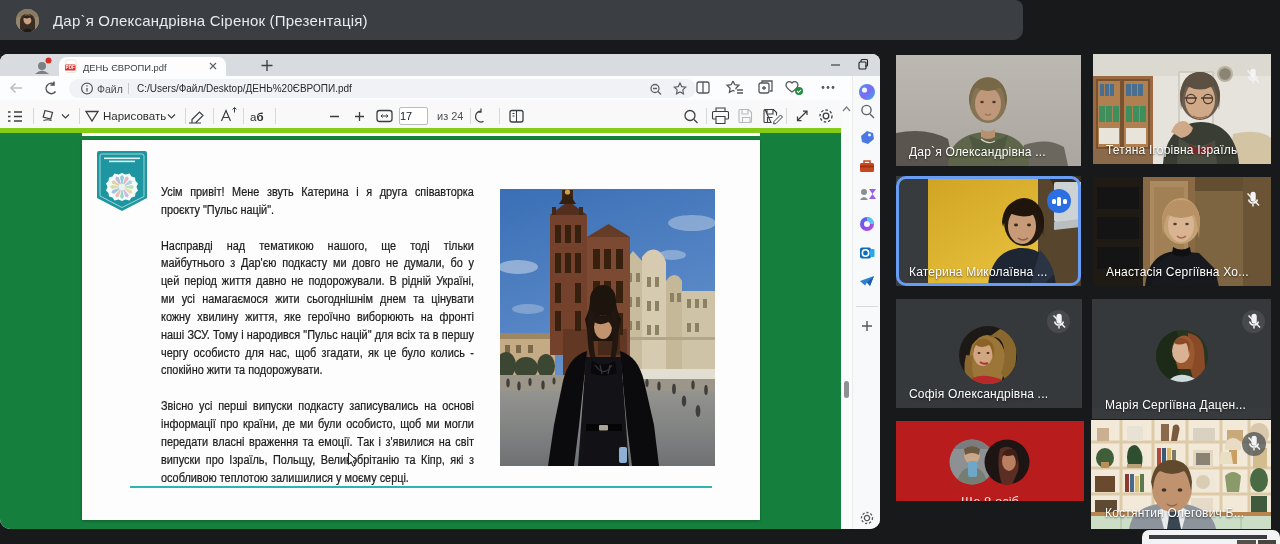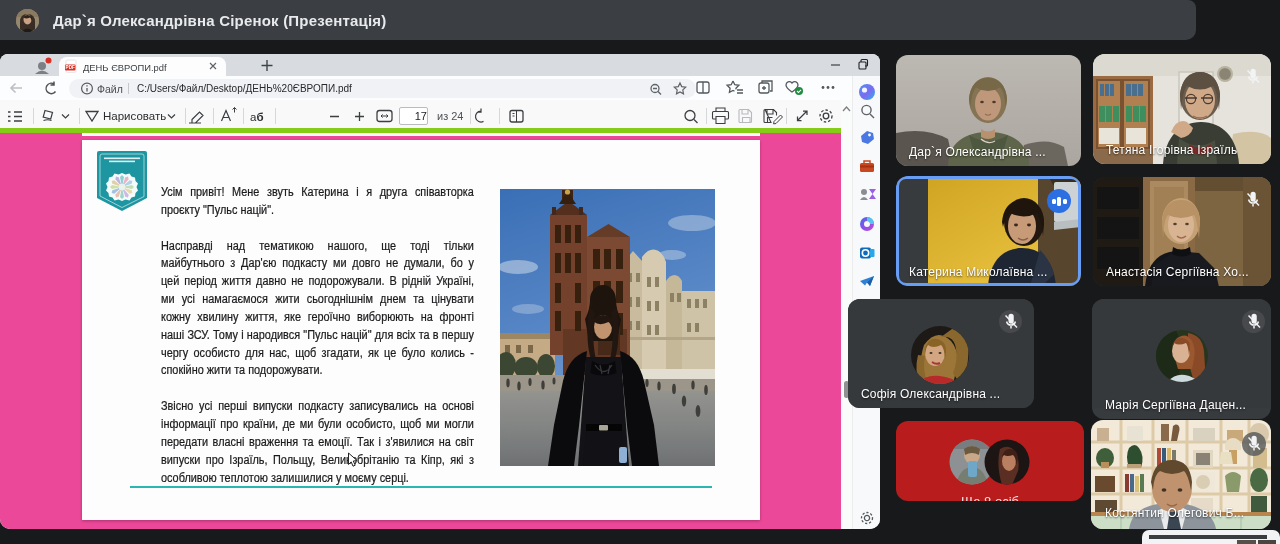--- a/index.html
+++ b/index.html
@@ -1,53 +1,53 @@
 <!DOCTYPE html>
 <html><head>
 <meta charset="utf-8">
 <style>
   * { margin:0; padding:0; box-sizing:border-box; }
   html,body { width:1280px; height:544px; overflow:hidden; background:#17191a; font-family:"Liberation Sans", sans-serif; }
   .abs { position:absolute; }
   svg { position:absolute; display:block; }
   
-  #topbar { left:0; top:0; width:1196px; height:40px; background:#3b3e42; border-radius:0 8px 10px 0;font-weight:bold; }
+  #topbar { left:0; top:0; width:1023px; height:40px; background:#3b3e42; border-radius:0 8px 10px 0; }
   #topbar .av { position:absolute; left:16px; top:9px; width:23px; height:23px; border-radius:50%; overflow:hidden;
     background:radial-gradient(circle at 50% 30%, #b99a80 0 30%, #5f4a35 31% 62%, #8f8d88 63%); }
   #topbar .ttl { position:absolute; left:53px; top:12px; font-size:15px; color:#e8eaed; letter-spacing:.2px; }
   
   #bwin { left:0; top:54px; width:880px; height:475px; background:#fff; border-radius:8px 8px 10px 10px; overflow:hidden; }
   #tabs { position:absolute; left:0; top:0; width:880px; height:22px; background:#d8dce1;padding-left:28px; }
   #tab { position:absolute; left:59px; top:3px; width:167px; height:19px; background:#fdfdfe; border-radius:8px 8px 0 0; }
   #tab .t { position:absolute; left:24px; top:4.5px; font-size:9.4px; color:#3c4043; }
   #addr { position:absolute; left:0; top:22px; width:981px; height:24px; background:#fcfdfe; }
   #pill { position:absolute; left:69px; top:3px; width:627px; height:19px; background:#f0f2f5; border-radius:10px; }
   #pill .fl { position:absolute; left:28px; top:3.5px; font-size:10.5px; color:#4a4e52; }
   #pill .pa { position:absolute; left:68px; top:4px; font-size:10px; color:#26282a; }
   #pill .dv { position:absolute; left:59px; top:4px; width:1px; height:11px; background:#c4c7cb; }
   #ptool { position:absolute; left:0; top:46px; width:841px; height:33px; background:#f9f9fa; border-bottom:5px solid #84cc16; }
   .tdv { position:absolute; top:8px; width:1px; height:16px; background:#d5d7d9; }
   #pgbox { position:absolute; left:399px; top:7px; width:29px; height:18px; background:#fff; border:1px solid #b9bdc1; border-radius:2px;
-    font-size:11px; color:#202124; text-align:right; line-height:16px; }
-  #pdfarea { position:absolute; left:0; top:79px; width:841px; height:396px; background:#ec4899; overflow:hidden; }
+    font-size:11px; color:#202124; text-align:left; line-height:16px; }
+  #pdfarea { position:absolute; left:0; top:79px; width:841px; height:396px; background:#15803d; overflow:hidden; }
   #page16 { position:absolute; left:82px; top:0px; width:678px; height:3px; background:#fdfdfd; }
   #page { position:absolute; left:82px; top:7px; width:678px; height:380px; background:#fdfdfd; box-shadow:0 1px 3px rgba(0,0,0,.28); }
   #scrollcol { position:absolute; left:841px; top:46px; width:11px; height:429px; background:#fafbfb; }
   #thumb { position:absolute; left:3px; top:281px; width:5px; height:17px; background:#8f9092; border-radius:3px; }
   #sidebar { position:absolute; left:852px; top:22px; width:28px; height:453px; background:#f8f9fa; border-left:1px solid #ececec; }
   
   #ptext { position:absolute; left:79px; top:44px; width:345px; font-size:12px; line-height:17.85px; color:#1b1b1d;
     transform:scaleX(.907); transform-origin:0 0; -webkit-text-stroke:.22px #1b1b1d; }
   #ptext .j { text-align:justify; text-align-last:justify; white-space:nowrap; }
   #ptext .e { text-align:left; }
   #ptext .gap { height:17.85px; }
   #photo { position:absolute; left:418px; top:49px; width:215px; height:277px; }
   #tealline { position:absolute; left:48px; top:346px; width:582px; height:2px; background:#2cb5b1; }
   
-  .tile { position:absolute; border-radius:12px; overflow:hidden; background:#383b3e;text-decoration:underline; }
+  .tile { position:absolute; border-radius:0; overflow:hidden; background:#383b3e;text-decoration:underline; }
   .nm { position:absolute; left:13px; bottom:7px; font-size:12px; color:#fff; text-shadow:0 1px 2px rgba(0,0,0,.65); white-space:nowrap; letter-spacing:.2px; }
   svg.mute { width:20px; height:20px; }
 </style>
 </head>
 <body>
 <div class="abs" id="topbar">
   <div class="av">
       <svg width="23" height="23" viewBox="0 0 23 23">
         <rect width="23" height="23" fill="#96876f"></rect>
         <rect x="0" y="0" width="23" height="8" fill="#8a7a62"></rect>
@@ -569,21 +569,21 @@
   <svg class="mute" viewBox="0 0 20 20" style="right:8px;top:13px">
     <g fill="none" stroke="#f1f3f4" stroke-width="1.5">
       <path d="M8.2 4.5 a1.9 1.9 0 0 1 3.8 0 v4.5 a1.9 1.9 0 0 1 -3.8 0z" fill="#f1f3f4"></path>
       <path d="M5.6 9.5 a4.5 4.5 0 0 0 8.8 0 M10 14 v2.5"></path>
       <path d="M4.5 3.5 L16 15.5"></path>
     </g>
   </svg>
   <div class="nm">Анастасія Сергіївна Хо...</div>
 </div>
 
-<div class="tile" style="left:848px;top:299px;width:186px;height:109px;">
+<div class="tile" style="left:896px;top:299px;width:186px;height:109px;">
   <svg width="186" height="109" viewBox="0 0 186 109">
     <rect width="186" height="109" fill="#36393c"></rect>
     <g>
       <clipPath id="av5">
           <circle cx="92" cy="56" r="29"></circle>
         </clipPath>
       <g clip-path="url(#av5)">
         <rect x="63" y="27" width="58" height="58" fill="#1c1917"></rect>
         <path d="M76 46 q13 -18 27 -4 q7 8 7 22 l-5 21 h-28 q-8 -18 -1 -39z" fill="#9c7538"></path>
         <path d="M93 38 q13 -2 15 12 q2 12 -3 24 l7 11 h6 l3 -38 q-5 -16 -17 -17z" fill="#8a672c"></path>

